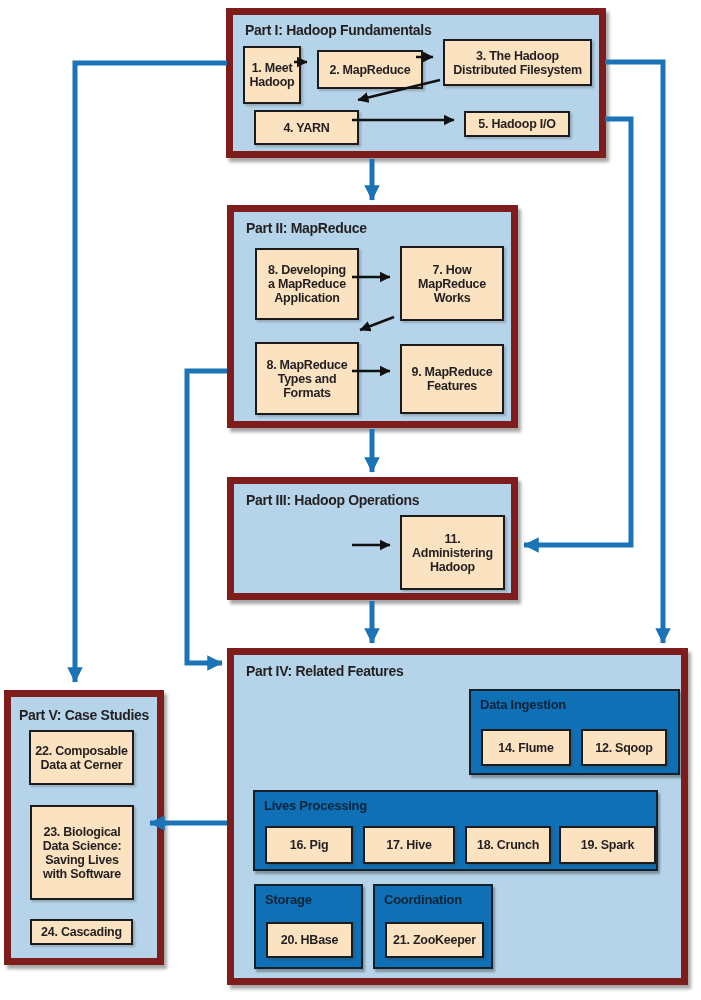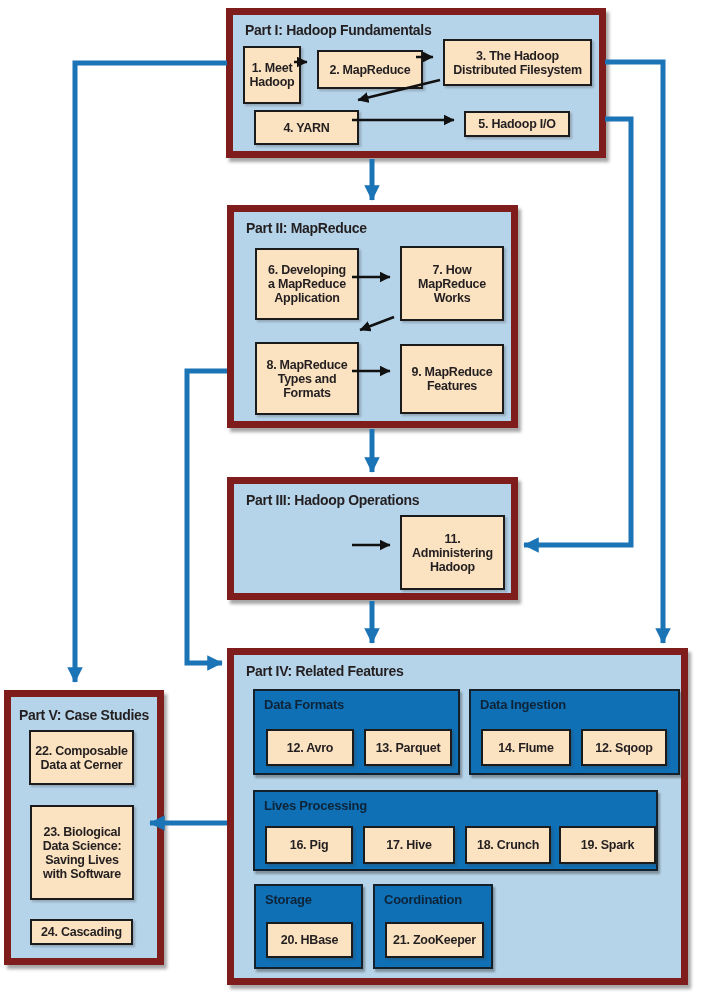--- a/index.html
+++ b/index.html
@@ -48,21 +48,21 @@
 Hadoop</div>
     <div class="ch" style="left:84px; top:35px; width:106px; height:39px;">2. MapReduce</div>
     <div class="ch" style="left:210px; top:24px; width:149px; height:47px;">3. The Hadoop
 Distributed Filesystem</div>
     <div class="ch" style="left:21px; top:95px; width:105px; height:35px;">4. YARN</div>
     <div class="ch" style="left:231px; top:96px; width:106px; height:26px;">5. Hadoop I/O</div>
   </div>
 
   <div class="part" style="left:227px; top:205px; width:291px; height:223px;">
     <div class="part-title" style="left:12px; top:8px;">Part II: MapReduce</div>
-    <div class="ch" style="left:21px; top:36px; width:104px; height:72px;">6. Developing
+    <div class="ch" style="left:21px; top:36px; width:104px; height:72px;">8. Developing
 a MapReduce
 Application</div>
     <div class="ch" style="left:166px; top:34px; width:104px; height:75px;">7. How
 MapReduce
 Works</div>
     <div class="ch" style="left:21px; top:130px; width:104px; height:73px;">8. MapReduce
 Types and
 Formats</div>
     <div class="ch" style="left:166px; top:132px; width:104px; height:70px;">9. MapReduce
 Features</div>
@@ -71,25 +71,20 @@
   <div class="part" style="left:227px; top:477px; width:291px; height:123px;">
     <div class="part-title" style="left:12px; top:8px;">Part III: Hadoop Operations</div>
     <div class="ch" style="left:166px; top:31px; width:105px; height:75px;">11.
 Administering
 Hadoop</div>
   </div>
 
   <div class="part" style="left:227px; top:648px; width:461px; height:337px;">
     <div class="part-title" style="left:12px; top:8px;">Part IV: Related Features</div>
 
-    <div class="group" style="left:19px; top:34px; width:207px; height:86px;">
-      <div class="group-title">Data Formats</div>
-      <div class="ch" style="left:11px; top:38px; width:88px; height:37px;">12. Avro</div>
-      <div class="ch" style="left:109px; top:38px; width:88px; height:37px;">13. Parquet</div>
-    </div>
 
     <div class="group" style="left:235px; top:34px; width:211px; height:86px;">
       <div class="group-title">Data Ingestion</div>
       <div class="ch" style="left:10px; top:38px; width:90px; height:37px;">14. Flume</div>
       <div class="ch" style="left:110px; top:38px; width:86px; height:37px;">12. Sqoop</div>
     </div>
 
     <div class="group" style="left:19px; top:135px; width:405px; height:81px;">
       <div class="group-title">Lives Processing</div>
       <div class="ch" style="left:10px; top:34px; width:88px; height:38px;">16. Pig</div>

